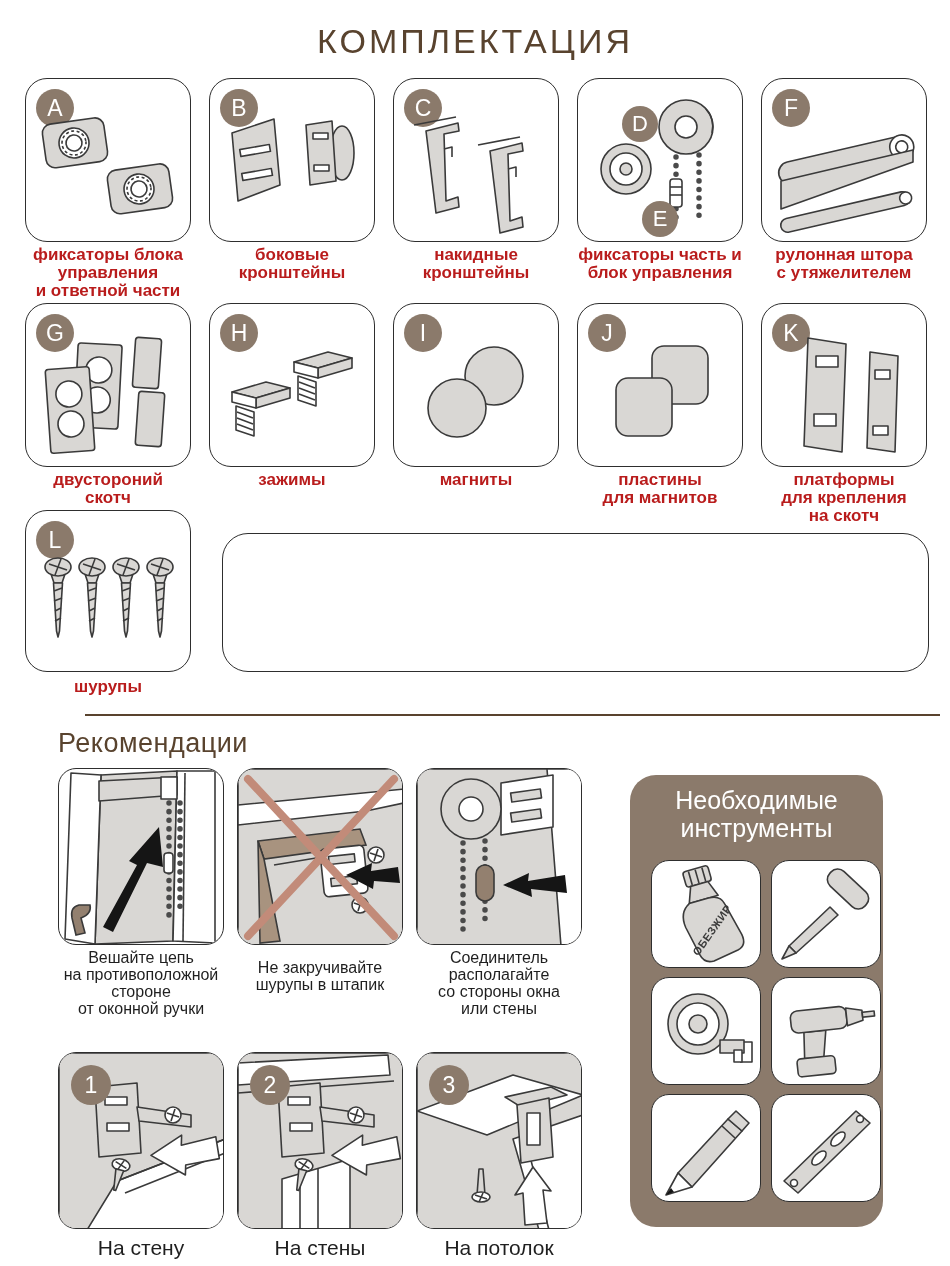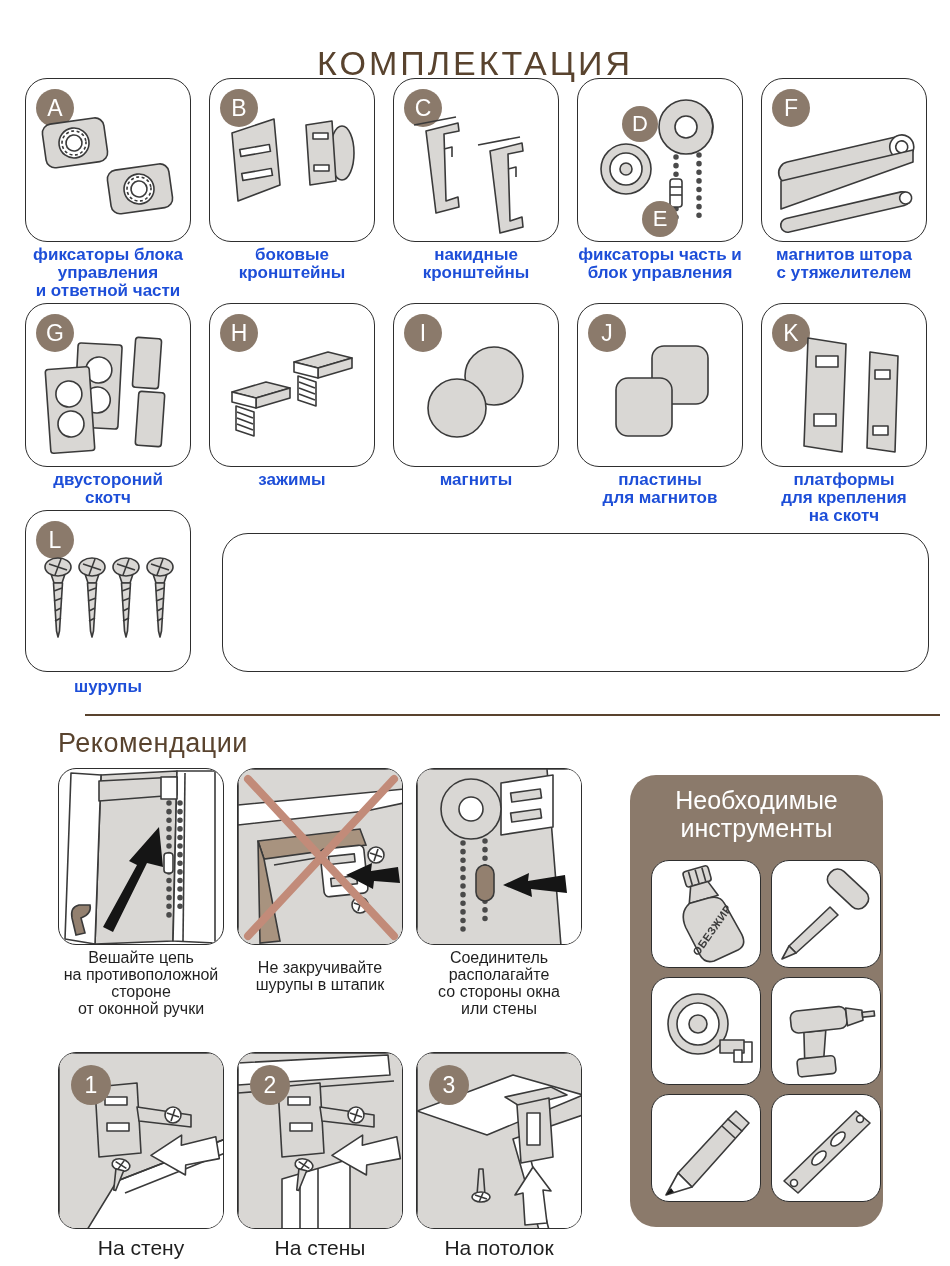--- a/index.html
+++ b/index.html
@@ -1,23 +1,23 @@
 <!DOCTYPE html>
 <html><head>
 <meta charset="utf-8">
 <style>
   html,body{margin:0;padding:0;background:#fff;}
   #page{position:relative;width:950px;height:1266px;background:#fff;overflow:hidden;
         font-family:"Liberation Sans",sans-serif;}
-  .abs{position:absolute;margin-top:22px;}
+  .abs{position:absolute;}
   #title{left:0;top:22px;width:950px;text-align:center;font-size:34px;letter-spacing:3px;
          color:#59432E;font-weight:500;}
   .box{position:absolute;background:#fff;border:1.8px solid #2e2e2e;border-radius:22px;box-sizing:border-box;}
   .cap{position:absolute;text-align:center;font-weight:700;font-size:17px;line-height:1.07;
-       color:#1d4ed8;white-space:pre-line;}
+       color:#b91c1c;white-space:pre-line;}
   .badge{position:absolute;width:38px;height:38px;border-radius:50%;background:#8B7A6B;color:#fff;
          display:flex;align-items:center;justify-content:center;font-size:23px;font-weight:500;}
   .badge.sm{width:36px;height:36px;font-size:22px;}
   .hline{position:absolute;border-top:2px solid #59432E;}
   .h2{position:absolute;font-size:27px;color:#59432E;font-weight:500;letter-spacing:.5px;}
   .reccap{position:absolute;text-align:center;font-weight:400;font-size:16px;line-height:1.06;
           color:#1f1f1f;white-space:pre-line;}
   .mntcap{position:absolute;text-align:center;font-weight:500;font-size:21px;color:#1f1f1f;}
   #toolpanel{position:absolute;left:630px;top:775px;width:253px;height:452px;background:#8B7A6B;border-radius:26px;}
   #tooltitle{position:absolute;left:0;top:12px;width:253px;text-align:center;color:#fff;font-size:25px;
@@ -124,21 +124,21 @@
         <circle class="wh" cx="138" cy="41" r="12"></circle>
         <circle class="ln" cx="138" cy="41" r="6"></circle>
       </g>
       <polygon class="g" points="16,62 148,31 148,43 16,90"></polygon>
       <g transform="rotate(-13 80 92)">
         <rect class="g" x="14" y="86" width="132" height="14" rx="7"></rect>
         <circle class="wh" cx="142" cy="93" r="6"></circle>
       </g>
     </svg>
   </div>
-  <div class="cap" style="left:752px;top:246px;width:184px;">магнитов штора
+  <div class="cap" style="left:752px;top:246px;width:184px;">рулонная штора
 с утяжелителем</div>
 
   <div class="box" style="left:25px;top:303px;width:166px;height:164px;">
     <div class="badge" style="left:10px;top:10px;">G</div>
     <svg viewBox="0 0 150 128" style="left:8px;top:28px;width:150px;height:128px;">
       <rect class="g" x="100" y="6" width="26" height="50" rx="3" transform="rotate(4 113 31)"></rect>
       <rect class="g" x="103" y="60" width="26" height="54" rx="3" transform="rotate(4 116 87)"></rect>
       <g transform="rotate(3 64 54)">
         <rect class="g" x="42" y="12" width="44" height="84" rx="3"></rect>
         <circle class="wh" cx="64" cy="38" r="13"></circle>

